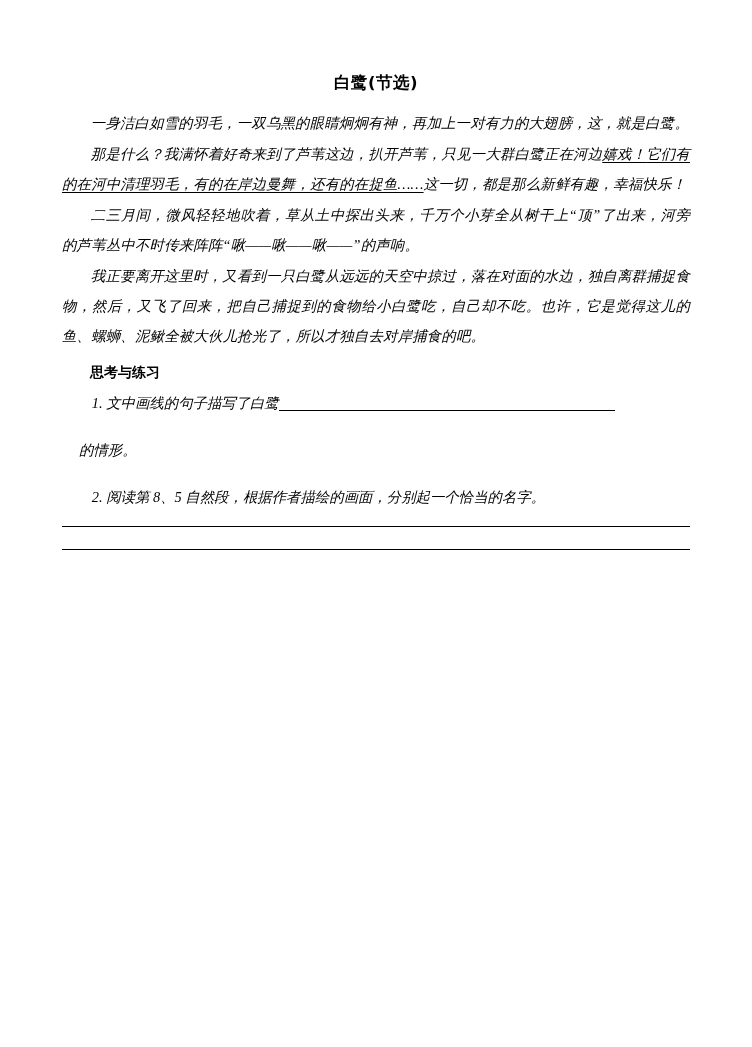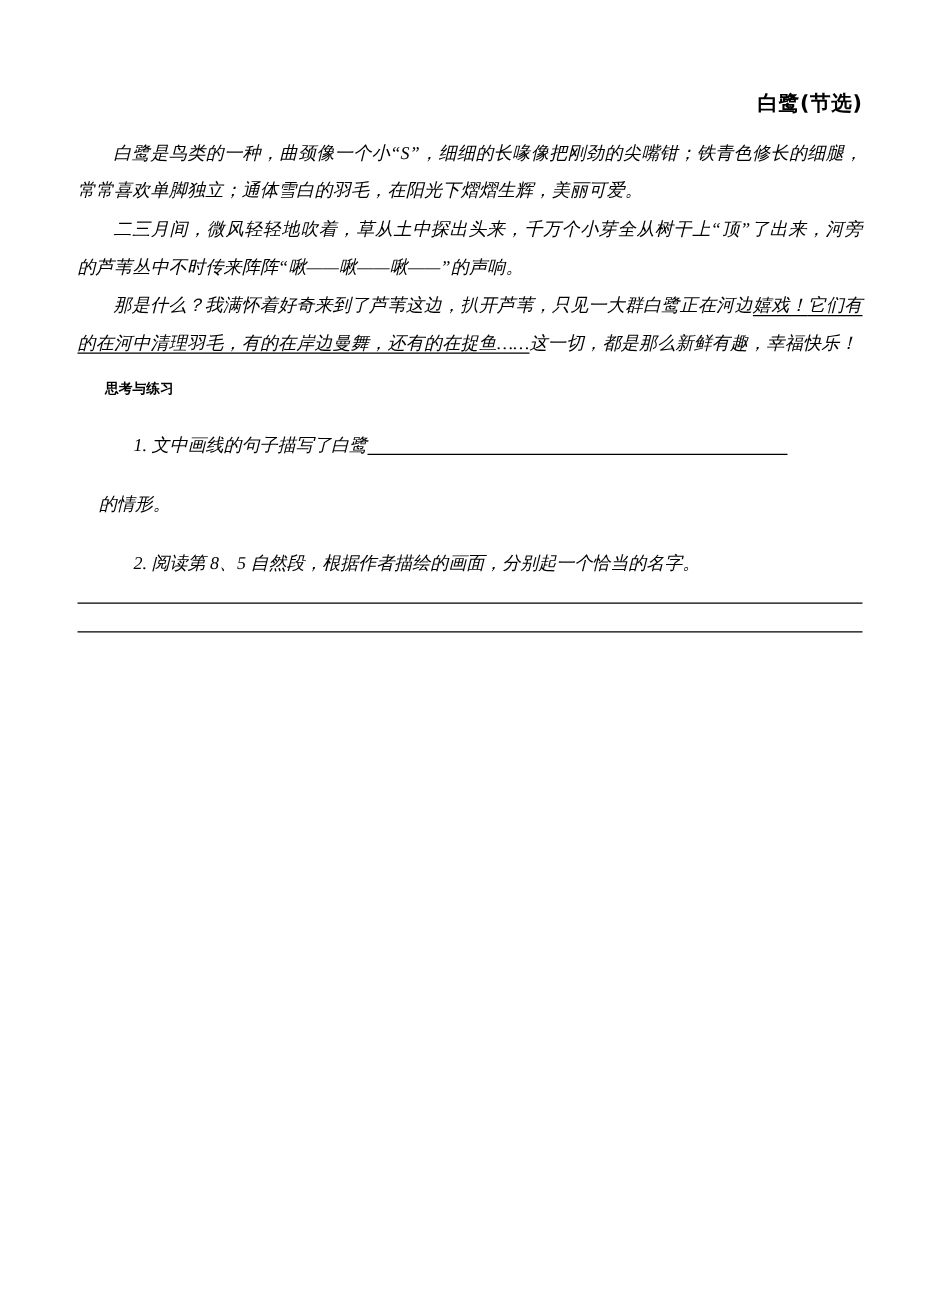--- a/index.html
+++ b/index.html
@@ -18,21 +18,21 @@
   .page {
     position: absolute;
     left: 0;
     top: 0;
     width: 752px;
     height: 1047px;
     box-sizing: border-box;
     padding: 56px 62px 0 62px;
   }
   .doc-title {
-    text-align: right;
+    text-align: center;
     font-size: 16.5px;
     font-weight: bold;
     letter-spacing: 0.5px;
     margin: 16px 0 14px 0;
     font-family: "DejaVu Sans", "Liberation Sans", sans-serif;
   }
   p.para {
     font-size: 14.4px;
     line-height: 30px;
     text-align: justify;
@@ -41,31 +41,31 @@
     text-indent: 2em;
     letter-spacing: 0.2px;
     font-family: "Liberation Serif", "DejaVu Serif", serif;
     font-style: italic;
   }
   p.para .u {
     text-decoration: underline;
     text-underline-offset: 3px;
   }
   .section-head {
-    font-size: 11px;
+    font-size: 14px;
     line-height: 30px;
     margin: 6px 0 0 0;
     text-indent: 2em;
     font-weight: bold;
     font-family: "DejaVu Sans", "Liberation Sans", sans-serif;
   }
   .qline {
     font-size: 14.4px;
     line-height: 30px;
-    margin: 16px;
+    margin: 1px;
     text-indent: 2em;
     font-style: italic;
     font-family: "Liberation Serif", "DejaVu Serif", serif;
   }
   .qline .fill {
     display: inline-block;
     border-bottom: 1px solid #000;
     height: 16px;
     vertical-align: -3px;
   }
@@ -91,25 +91,26 @@
     width: 100%;
   }
 </style>
 </head>
 <body>
 
 <div class="page">
 
   <div class="doc-title">白鹭(节选)</div>
 
-  <p class="para">白鹭是鸟类的一种，曲颈像一个小“S”，细细的长喙像把刚劲的尖嘴钳；铁青色修长的细腿，常常喜欢单脚独立；通体雪白的羽毛，在阳光下熠熠生辉，美丽可爱。</p>
+  <p class="para">一身洁白如雪的羽毛，一双乌黑的眼睛炯炯有神，再加上一对有力的大翅膀，这，就是白鹭。</p>
+  <p class="para"><span>那是什么？我满怀着好奇来到了芦苇这边，扒开芦苇，只见一大群白鹭正在河边</span><span class="u">嬉戏！</span><span class="u">它们有的在河中清理羽毛，有的在岸边曼舞，还有的在捉鱼……</span><span>这一切，都是那么新鲜有趣，幸福快乐！</span></p>
+
   <p class="para">二三月间，微风轻轻地吹着，草从土中探出头来，千万个小芽全从树干上“顶”了出来，河旁的芦苇丛中不时传来阵阵“啾——啾——啾——”的声响。</p>
 
-  <p class="para"><span>那是什么？我满怀着好奇来到了芦苇这边，扒开芦苇，只见一大群白鹭正在河边</span><span class="u">嬉戏！</span><span class="u">它们有的在河中清理羽毛，有的在岸边曼舞，还有的在捉鱼……</span><span>这一切，都是那么新鲜有趣，幸福快乐！</span></p>
-
+  <p class="para">我正要离开这里时，又看到一只白鹭从远远的天空中掠过，落在对面的水边，独自离群捕捉食物，然后，又飞了回来，把自己捕捉到的食物给小白鹭吃，自己却不吃。也许，它是觉得这儿的鱼、螺蛳、泥鳅全被大伙儿抢光了，所以才独自去对岸捕食的吧。</p>
 
   <div class="section-head">思考与练习</div>
 
   <p class="qline"><span>1. 文中画线的句子描写了白鹭</span><span class="fill fill-w1"></span></p>
   <p class="cont">的情形。</p>
 
   <p class="qline">2. 阅读第 8、5 自然段，根据作者描绘的画面，分别起一个恰当的名字。</p>
 
   <hr class="answer-rule">
   <hr class="answer-rule2">

